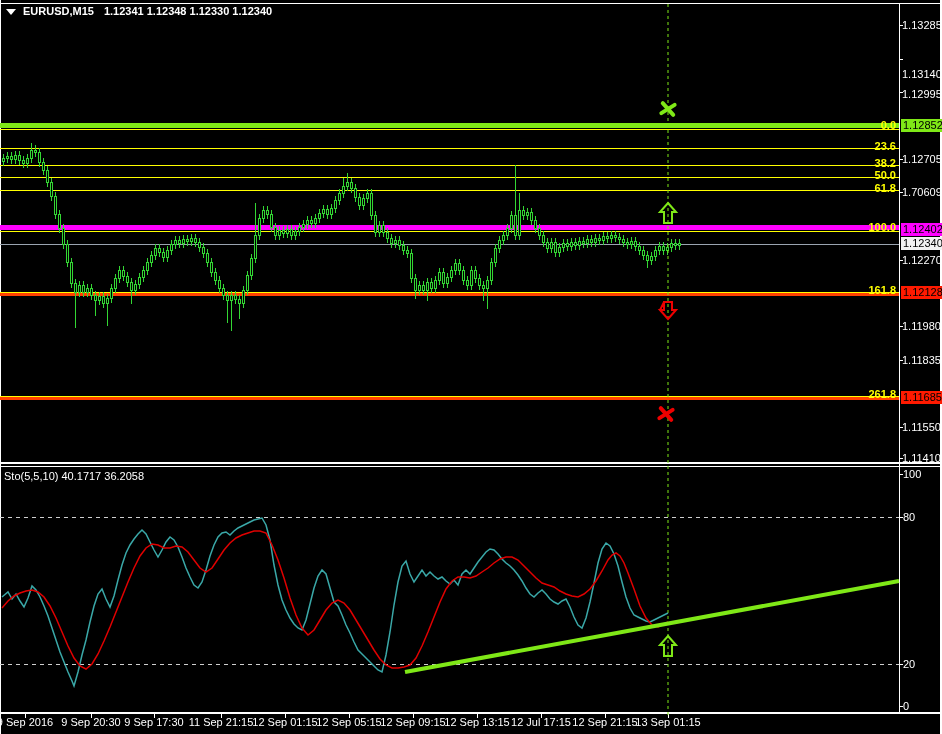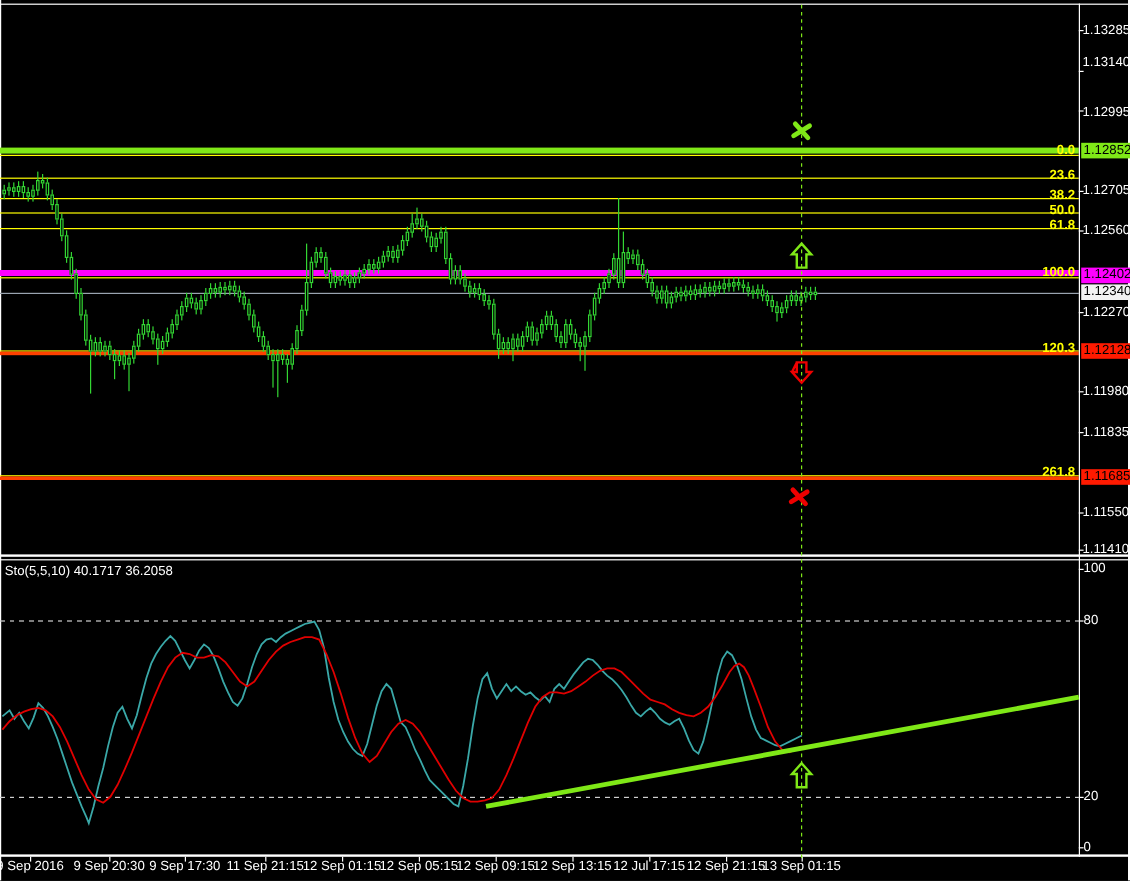--- a/index.html
+++ b/index.html
@@ -24,39 +24,42 @@
 </style>
 </head>
 <body>
 
 <div id="chart">
 
   <div class="abs" style="left:0;top:0;width:1px;height:734px;background:#fff;"></div>
   <div class="abs" style="left:0;top:3px;width:942px;height:1px;background:#fff;"></div>
   <div class="abs" style="left:940px;top:0;width:2px;height:734px;background:#fff;"></div>
 
+  <div class="txt" style="left:6px;top:5px;font-size:11px;font-weight:700;color:#fff;">
+    <span style="display:inline-block;width:0;height:0;border-left:5px solid transparent;border-right:5px solid transparent;border-top:6px solid #fff;margin-right:7px;"></span><span>EURUSD,M15</span><span style="display:inline-block;width:10px;"></span><span>1.12341 1.12348 1.12330 1.12340</span>
+  </div>
 
   <div id="plot" class="abs" style="left:0;top:0;width:942px;height:734px;">
       <div class="hline" style="top:129px;width:899px;background:#ffff00;"></div>
       <div class="hline" style="top:123px;width:899px;height:5px;background:#7fe817;"></div>
       <div class="fib-label" style="top:119px;">0.0</div>
       <div class="hline" style="top:148px;width:899px;background:#ffff00;"></div>
       <div class="fib-label" style="top:140px;">23.6</div>
       <div class="hline" style="top:165px;width:899px;background:#ffff00;"></div>
       <div class="fib-label" style="top:157px;">38.2</div>
       <div class="hline" style="top:177px;width:899px;background:#ffff00;"></div>
       <div class="fib-label" style="top:169px;">50.0</div>
       <div class="hline" style="top:190px;width:899px;background:#ffff00;"></div>
       <div class="fib-label" style="top:182px;">61.8</div>
       <div class="hline" style="top:231px;width:899px;background:#ffff00;"></div>
       <div class="hline" style="top:225px;width:899px;height:5px;background:#ff00ff;"></div>
       <div class="fib-label" style="top:221px;">100.0</div>
       <div class="hline" style="top:292px;width:899px;background:#ffff00;"></div>
       <div class="hline" style="top:293px;width:899px;height:3px;background:#ff4000;"></div>
-      <div class="fib-label" style="top:284px;">120.3</div>
+      <div class="fib-label" style="top:284px;">161.8</div>
       <div class="hline" style="top:396px;width:899px;background:#ffff00;"></div>
       <div class="hline" style="top:397px;width:899px;height:3px;background:#ff4000;"></div>
       <div class="fib-label" style="top:388px;">261.8</div>
       <div class="hline" style="top:244px;width:899px;background:#9aa4b0;"></div>
       <div class="candle-wick" style="left:3px;top:154px;height:12px;background:#33d633;"></div>
       <div class="candle-body" style="left:2px;top:158px;height:4px;border:1px solid #33d633;"></div>
       <div class="candle-wick" style="left:7px;top:152px;height:11px;background:#33d633;"></div>
       <div class="candle-body" style="left:6px;top:156px;height:3px;border:1px solid #33d633;"></div>
       <div class="candle-wick" style="left:11px;top:152px;height:12px;background:#33d633;"></div>
       <div class="candle-body" style="left:10px;top:156px;height:4px;border:1px solid #33d633;"></div>
@@ -389,28 +392,28 @@
       <div class="candle-wick" style="left:667px;top:243px;height:12px;background:#33d633;"></div>
       <div class="candle-body" style="left:666px;top:247px;height:4px;border:1px solid #33d633;"></div>
       <div class="candle-wick" style="left:671px;top:239px;height:13px;background:#33d633;"></div>
       <div class="candle-body" style="left:670px;top:243px;height:5px;border:1px solid #33d633;"></div>
       <div class="candle-wick" style="left:675px;top:239px;height:11px;background:#33d633;"></div>
       <div class="candle-body" style="left:674px;top:243px;height:3px;border:1px solid #33d633;"></div>
       <div class="candle-wick" style="left:679px;top:239px;height:11px;background:#33d633;"></div>
       <div class="candle-body" style="left:678px;top:243px;height:3px;border:1px solid #33d633;"></div>
       <div class="price-label" style="top:19px;">1.13285</div>
       <div class="tick" style="left:899px;top:25px;width:4px;height:1px;"></div>
-      <div class="price-label" style="top:46px;">1.13140</div>
+      <div class="price-label" style="top:68px;">1.13140</div>
       <div class="tick" style="left:899px;top:59px;width:4px;height:1px;"></div>
       <div class="price-label" style="top:88px;">1.12995</div>
       <div class="tick" style="left:899px;top:92px;width:4px;height:1px;"></div>
       <div class="price-tag" style="top:119px;background:#7fe817;">1.12852</div>
       <div class="price-label" style="top:153px;">1.12705</div>
       <div class="tick" style="left:899px;top:159px;width:4px;height:1px;"></div>
-      <div class="price-label" style="top:186px;">1.12560</div>
+      <div class="price-label" style="top:186px;">1.70609</div>
       <div class="tick" style="left:899px;top:192px;width:4px;height:1px;"></div>
       <div class="price-tag" style="top:223px;background:#ff00ff;">1.12402</div>
       <div class="price-tag" style="top:237px;background:#f2f2f2;">1.12340</div>
       <div class="price-label" style="top:254px;">1.12270</div>
       <div class="tick" style="left:899px;top:260px;width:4px;height:1px;"></div>
       <div class="price-tag" style="top:286px;background:#ff1a00;">1.12128</div>
       <div class="price-label" style="top:320px;">1.11980</div>
       <div class="tick" style="left:899px;top:326px;width:4px;height:1px;"></div>
       <div class="price-label" style="top:354px;">1.11835</div>
       <div class="tick" style="left:899px;top:360px;width:4px;height:1px;"></div>

